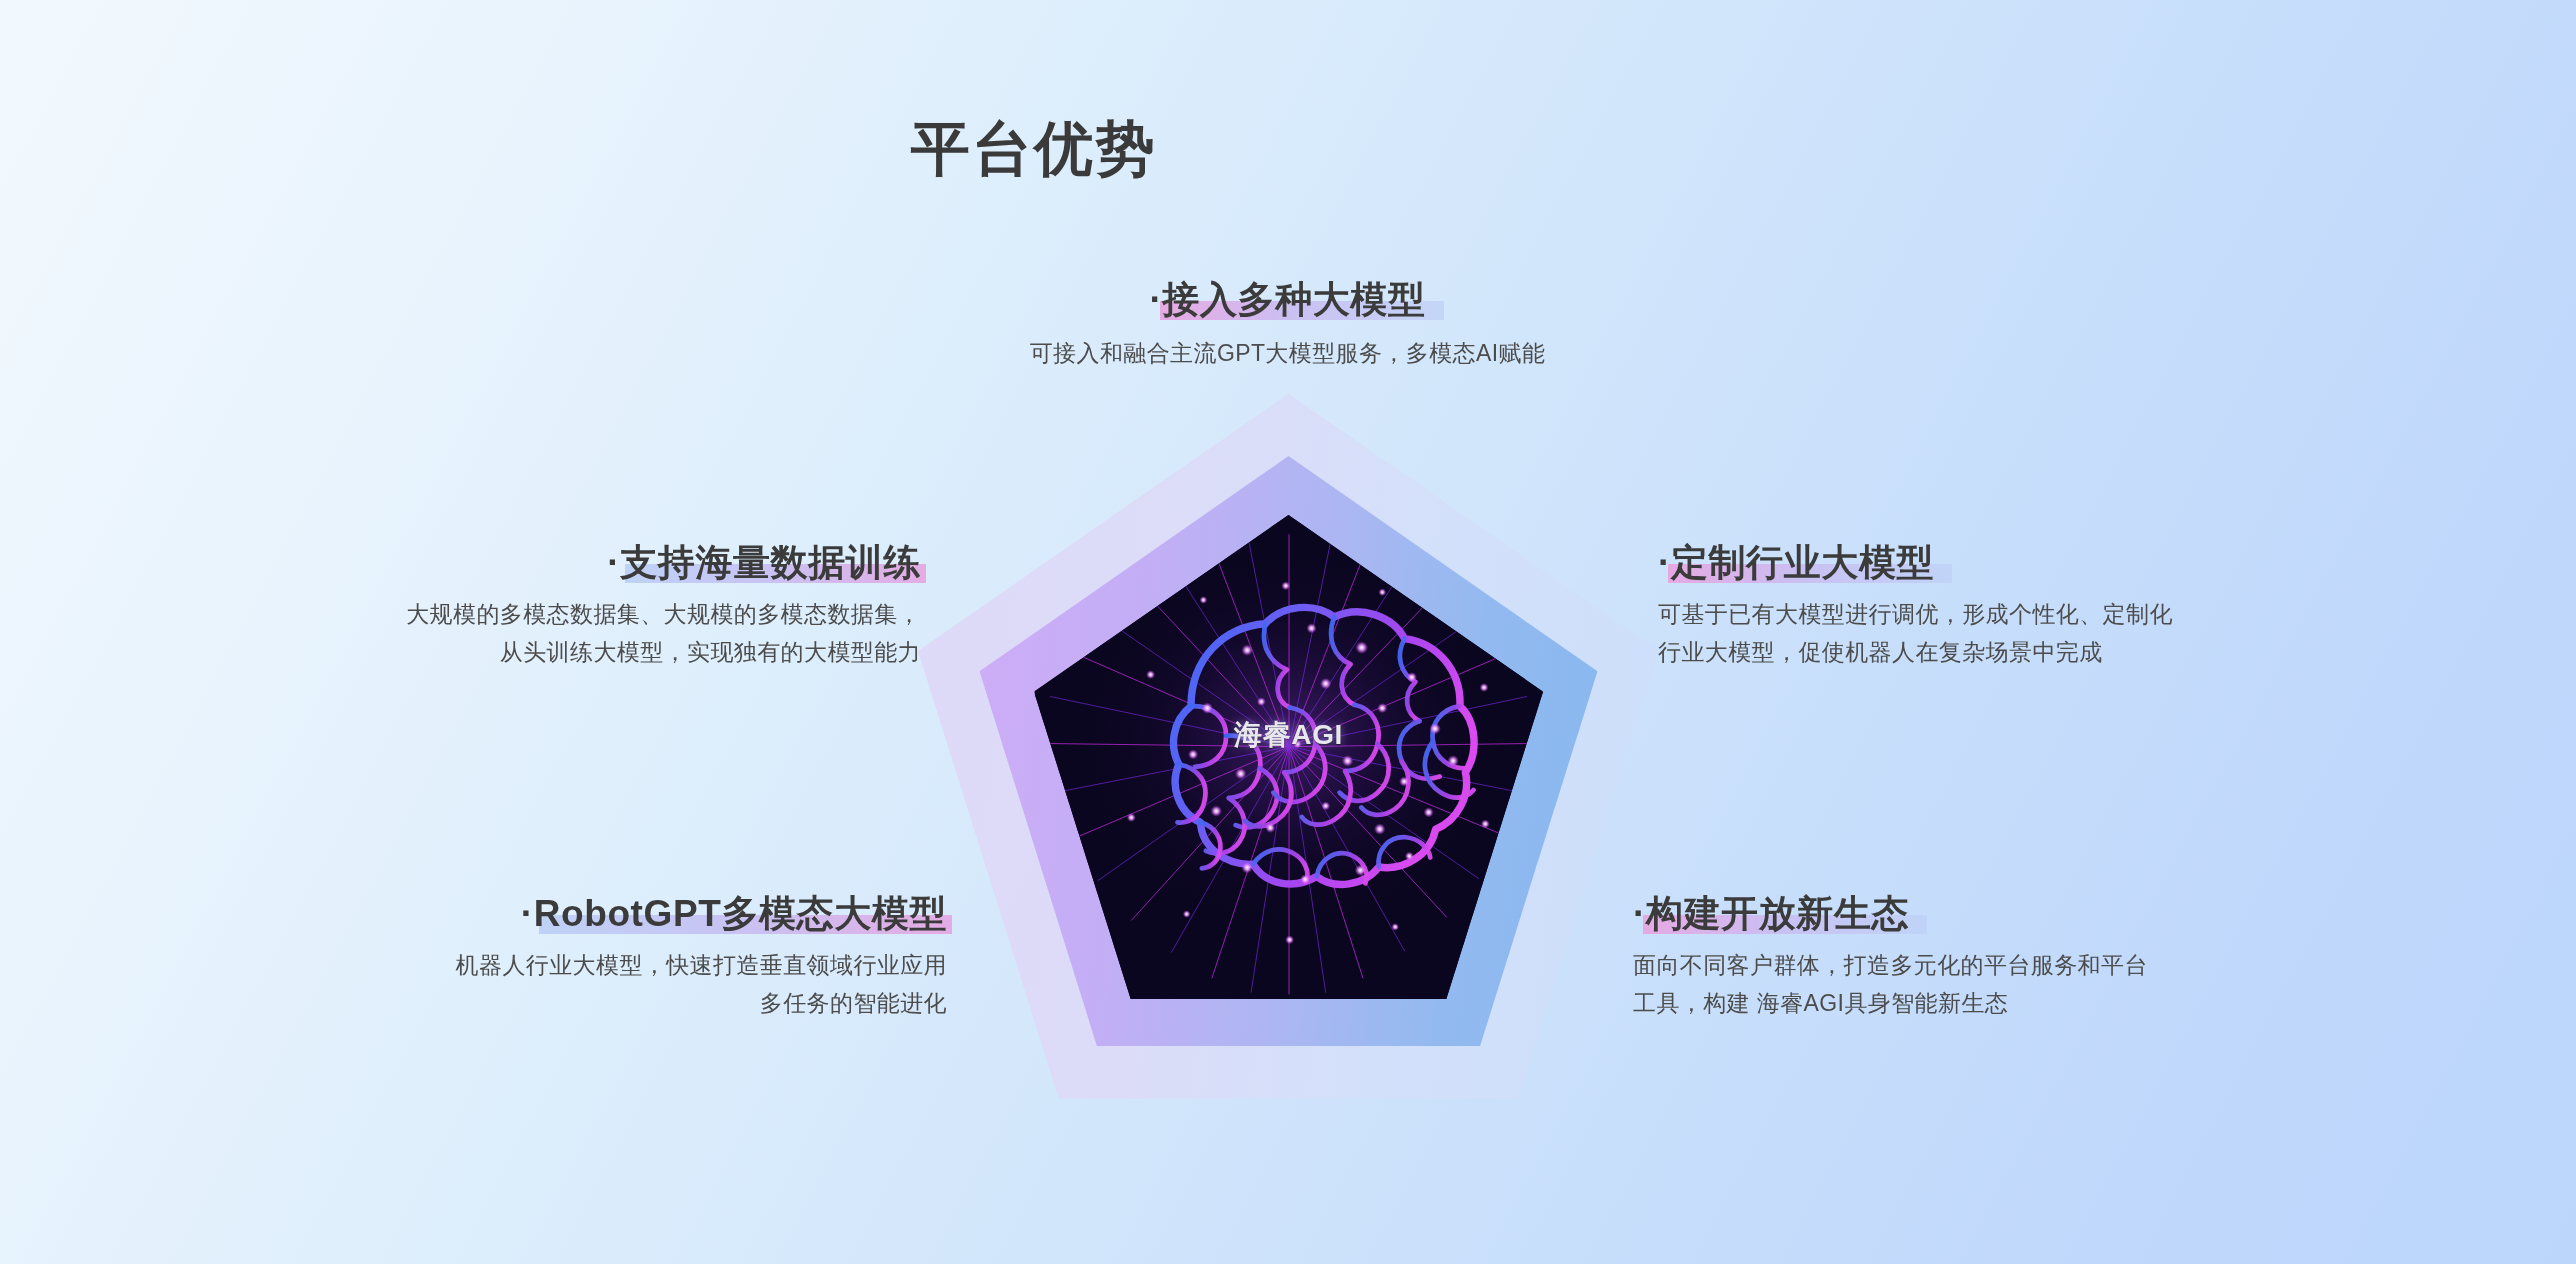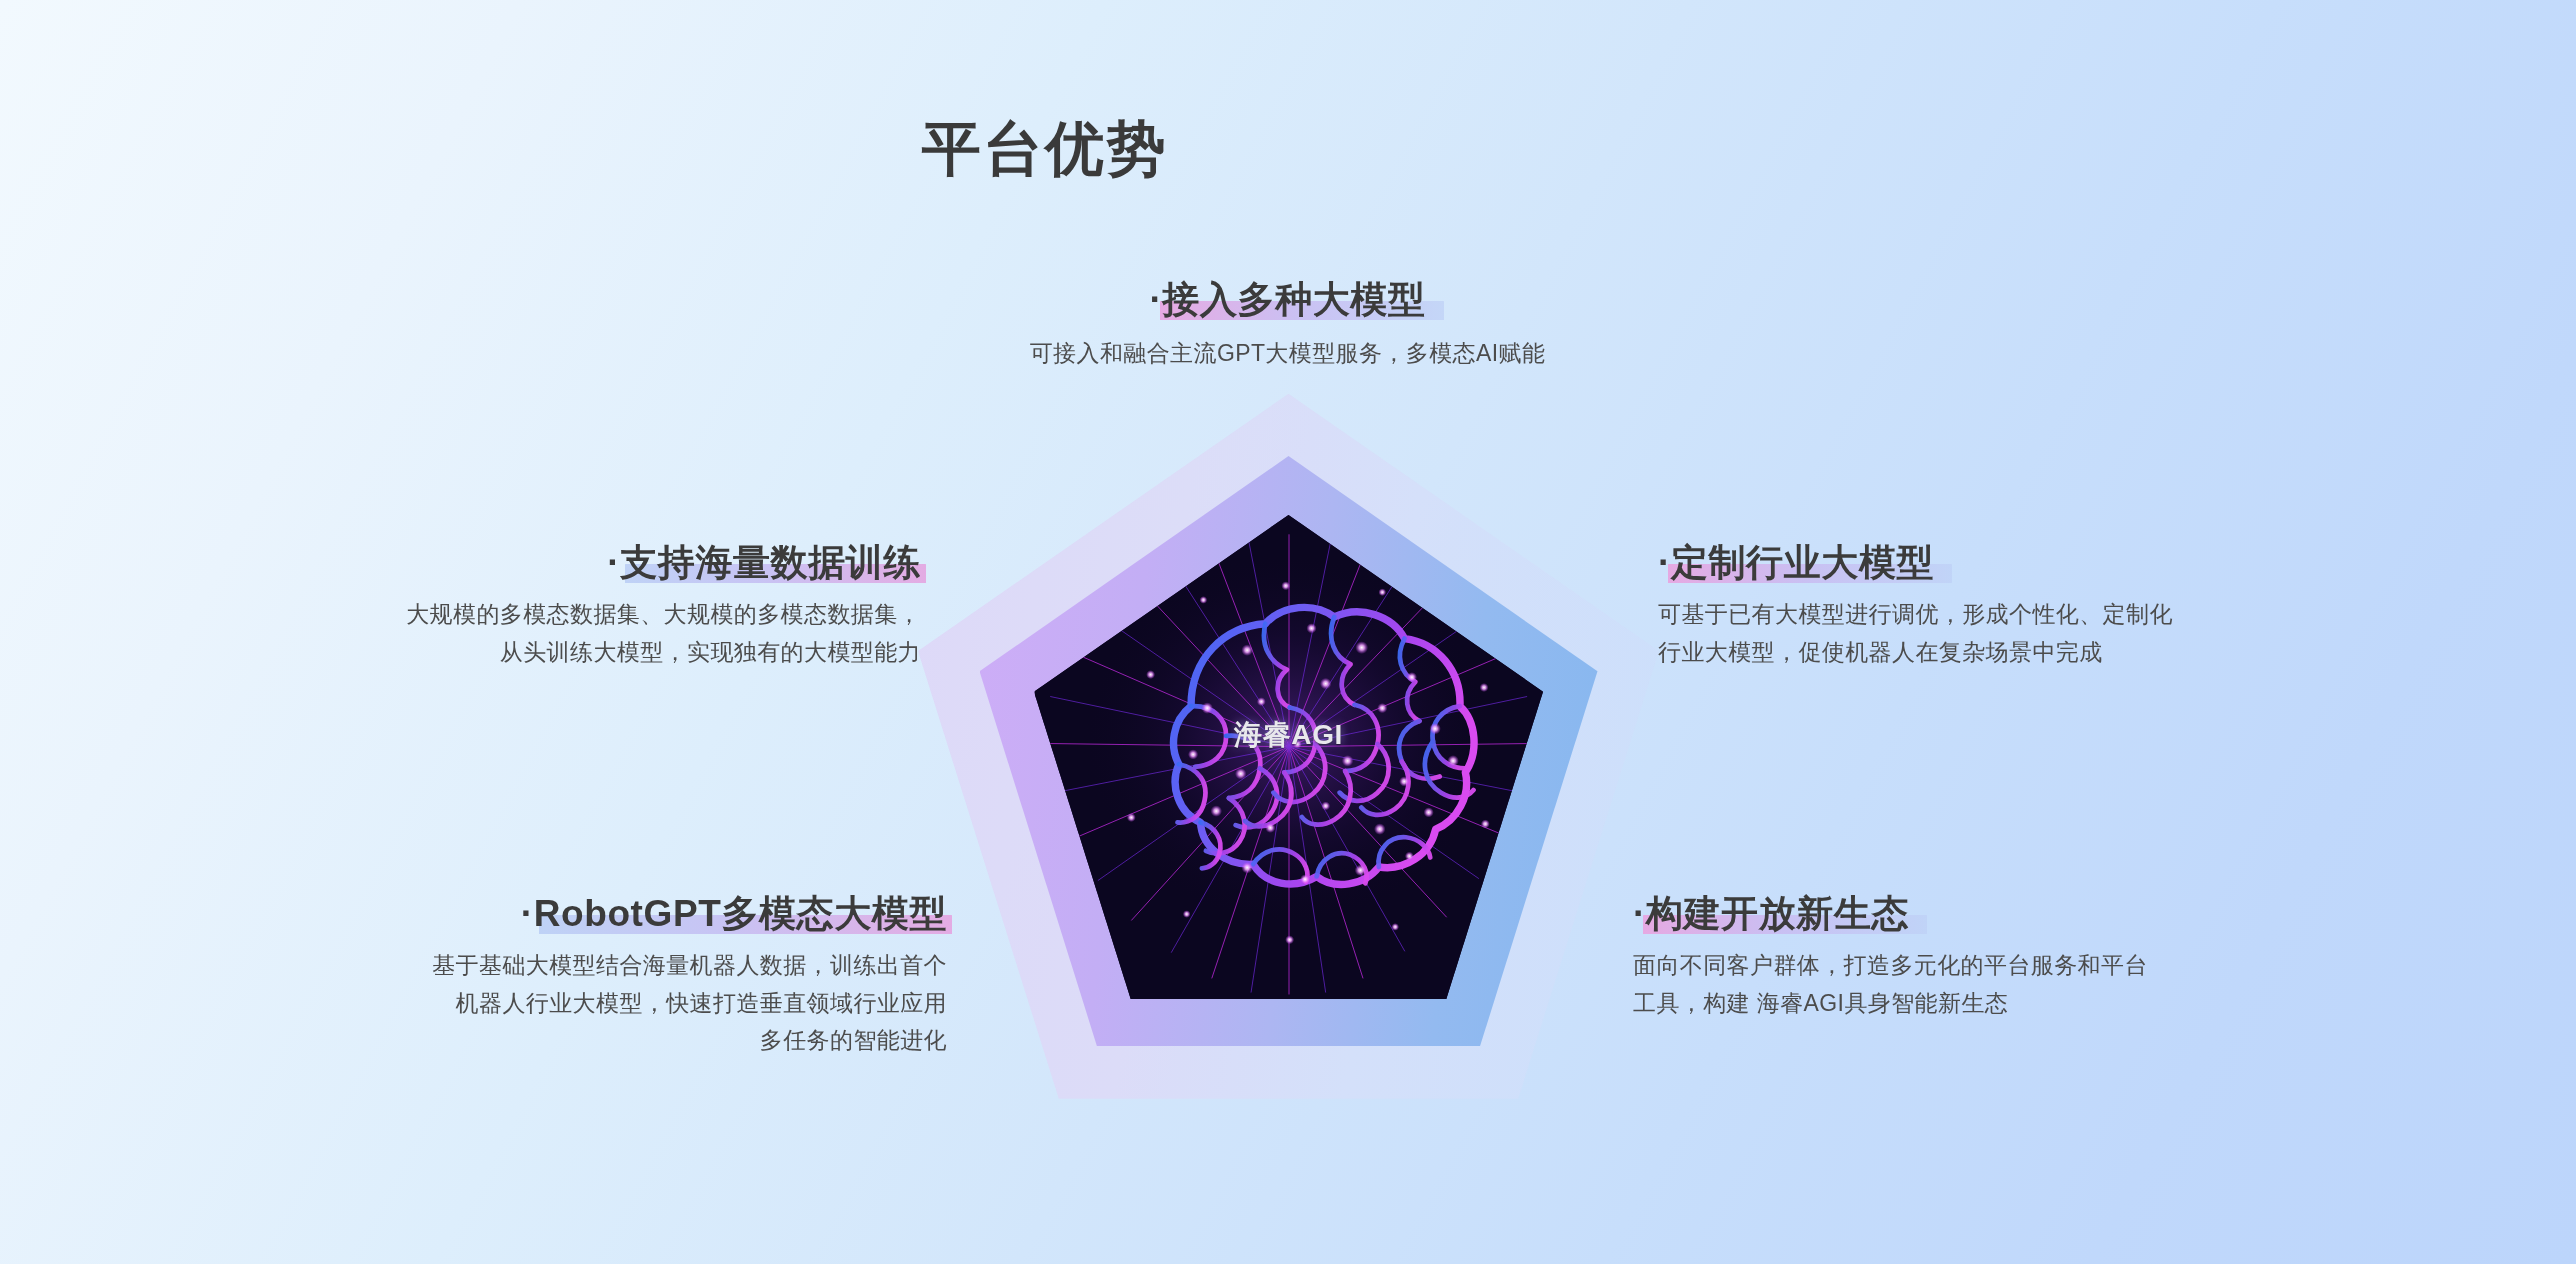--- a/index.html
+++ b/index.html
@@ -25,21 +25,21 @@
         #d2e6fb 52%,
         #c7defb 70%,
         #c0d8fb 85%,
         #bcd5fb 100%);
   }
 
   
   .page-title {
     position: absolute;
     top: 120px;
-    left: 11px;
+    left: 0;
     width: 2068px;
     text-align: center;
     font-size: 59px;
     font-weight: 700;
     letter-spacing: 2.6px;
     color: #3a3a3a;
     line-height: 1;
   }
 
   
@@ -350,21 +350,20 @@
       <div>行业大模型，促使机器人在复杂场景中完成</div>
     </div>
   </div>
 
   <div class="feature side-left" id="feat-left-bot">
     <div class="f-heading">
       <span class="bar"></span>
       <span class="txt">·RobotGPT多模态大模型</span>
     </div>
     <div class="f-desc">
-      <div>基于基础大模型结合海量机器人数据，训练出首个</div>
       <div>机器人行业大模型，快速打造垂直领域行业应用</div>
       <div>多任务的智能进化</div>
     </div>
   </div>
 
   <div class="feature side-right" id="feat-right-bot">
     <div class="f-heading">
       <span class="bar"></span>
       <span class="txt">·构建开放新生态</span>
     </div>

